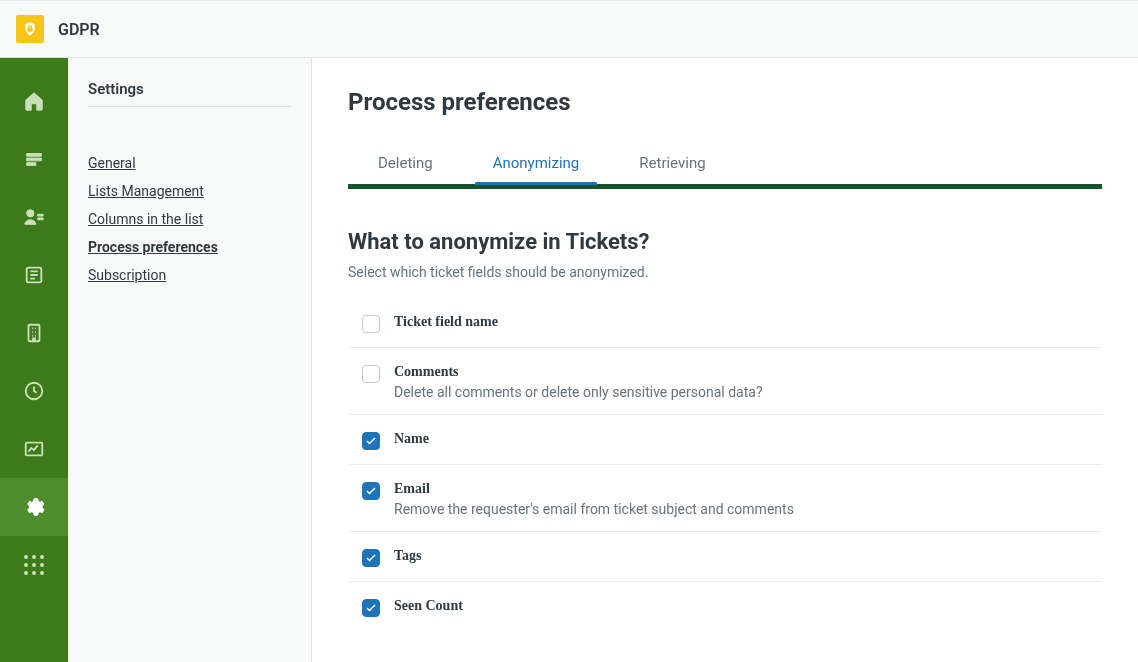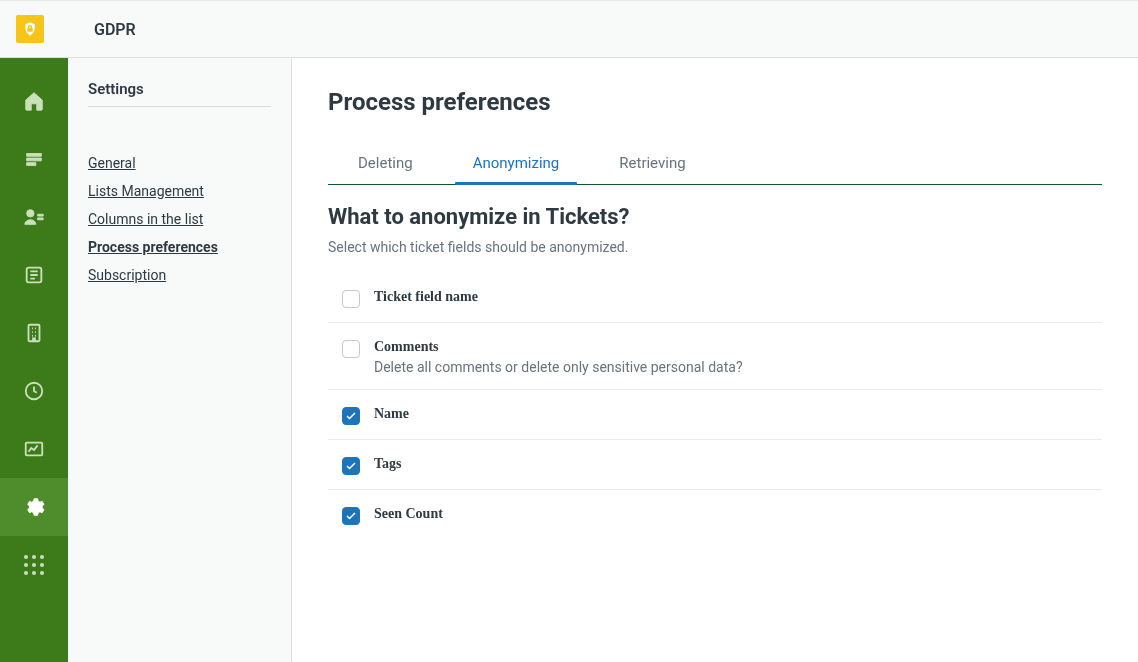--- a/index.html
+++ b/index.html
@@ -1,49 +1,49 @@
 <!DOCTYPE html>
 <html><head>
 <meta charset="utf-8">
 <style>
   * { box-sizing: border-box; margin: 0; padding: 0; }
   html, body { height: 100%; font-family: -apple-system, BlinkMacSystemFont, "Segoe UI", Roboto, Arial, sans-serif; font-size: 14px; color: #2f3941; }
   body { display: flex; flex-direction: column; width: 1138px; height: 662px; overflow: hidden; background: #fff; }
 
   
-  .topbar { display: flex; align-items: center; height: 58px; padding: 0 16px; border-bottom: 1px solid #e0e0e0; border-top: 1px solid #e8e8e8; background: #f8f9f9; gap: 36px; }
+  .topbar { display: flex; align-items: center; height: 58px; padding: 0 16px; border-bottom: 1px solid #e0e0e0; border-top: 1px solid #e8e8e8; background: #f8f9f9; }
   .brand-badge { width: 28px; height: 28px; background: #f5c518; border-radius: 2px; position: relative; display:flex; align-items:center; justify-content:center; margin-right: 14px; }
   .brand-badge svg { width: 16px; height: 16px; }
   .brand-title { font-weight: 600; font-size: 16px; color: #2f3941; }
 
   
   .body { flex: 1; display: flex; min-height: 0; }
 
   
   .rail { width: 68px; background: #3d7a1a; display: flex; flex-direction: column; align-items: center; padding-top: 14px; }
   .rail-item { width: 68px; height: 58px; display: flex; align-items: center; justify-content: center; cursor: pointer; }
   .rail-item svg { width: 22px; height: 22px; fill: #c9e0bb; stroke: #c9e0bb; }
   .rail-item.active { background: #4f8c2b; }
   .rail-item.active svg { fill: #ffffff; stroke: #ffffff; }
   .rail-dots { display:flex; flex-wrap:wrap; width:22px; height:22px; gap:4px; justify-content:center; align-content:center;}
   .rail-dots span{ width:4px; height:4px; background:#c9e0bb; border-radius:50%;}
 
   
-  .settings-panel { width: 224px; background: #f8f9f9; border-right: 1px solid #e0e0e0; padding: 22px 20px 16px 20px; }
+  .settings-panel { width: 244px; background: #f8f9f9; border-right: 1px solid #e0e0e0; padding: 22px 20px 16px 20px; }
   .settings-title { font-size: 15px; font-weight: 600; color: #2f3941; padding-bottom: 8px; border-bottom: 1px solid #d8dcde; margin-bottom: 12px; }
   .settings-list { list-style: none; margin-top: 48px; }
   .settings-list li { margin-bottom: 12px; }
   .settings-list a { color: #2f3941; text-decoration: underline; font-size: 14px; cursor: pointer; }
   .settings-list a.current { font-weight: 700; }
 
   
   .main { flex: 1; background: #ffffff; padding: 30px 36px 0 36px; overflow-y: auto; }
   .page-title { font-size: 24px; font-weight: 700; color: #2f3941; margin-bottom: 28px; }
 
-  .tabs { display: flex; border-bottom: 1px solid #14532d; margin-bottom: 19px; }
+  .tabs { display: flex; border-bottom: 5px solid #14532d; margin-bottom: 40px; }
   .tab { padding: 10px 30px 12px; font-size: 15px; color: #68737d; cursor: pointer; position: relative; }
   .tab.active { color: #1f73b7; font-weight: 400; }
   .tab.active::after { content:""; position:absolute; left:12px; right:12px; bottom:-1px; height:3px; background:#1f73b7; border-radius:1px;}
 
   .section-title { font-size: 22px; font-weight: 700; color: #2f3941; margin-bottom: 10px; }
   .section-desc { font-size: 14px; color: #68737d; margin-bottom: 18px; }
 
   .field-list {}
   .field-row { display:flex; align-items:flex-start; padding: 16px 0 14px 14px; border-bottom: 1px solid #e9ebed; gap: 14px; }
   .field-row:first-of-type { border-top: none; }
@@ -174,20 +174,31 @@
         <div class="checkbox checked">
             <svg viewBox="0 0 24 24">
               <polyline points="4 12 9 17 20 6"></polyline>
             </svg>
           </div>
         <div class="field-text">
           <div class="field-label">Name</div>
         </div>
       </div>
 
+      <div class="field-row">
+        <div class="checkbox checked">
+            <svg viewBox="0 0 24 24">
+              <polyline points="4 12 9 17 20 6"></polyline>
+            </svg>
+          </div>
+        <div class="field-text">
+          <div class="field-label">Email</div>
+          <div class="field-sub">Remove the requester's email from ticket subject and comments</div>
+        </div>
+      </div>
 
       <div class="field-row">
         <div class="checkbox checked">
             <svg viewBox="0 0 24 24">
               <polyline points="4 12 9 17 20 6"></polyline>
             </svg>
           </div>
         <div class="field-text">
           <div class="field-label">Tags</div>
         </div>

